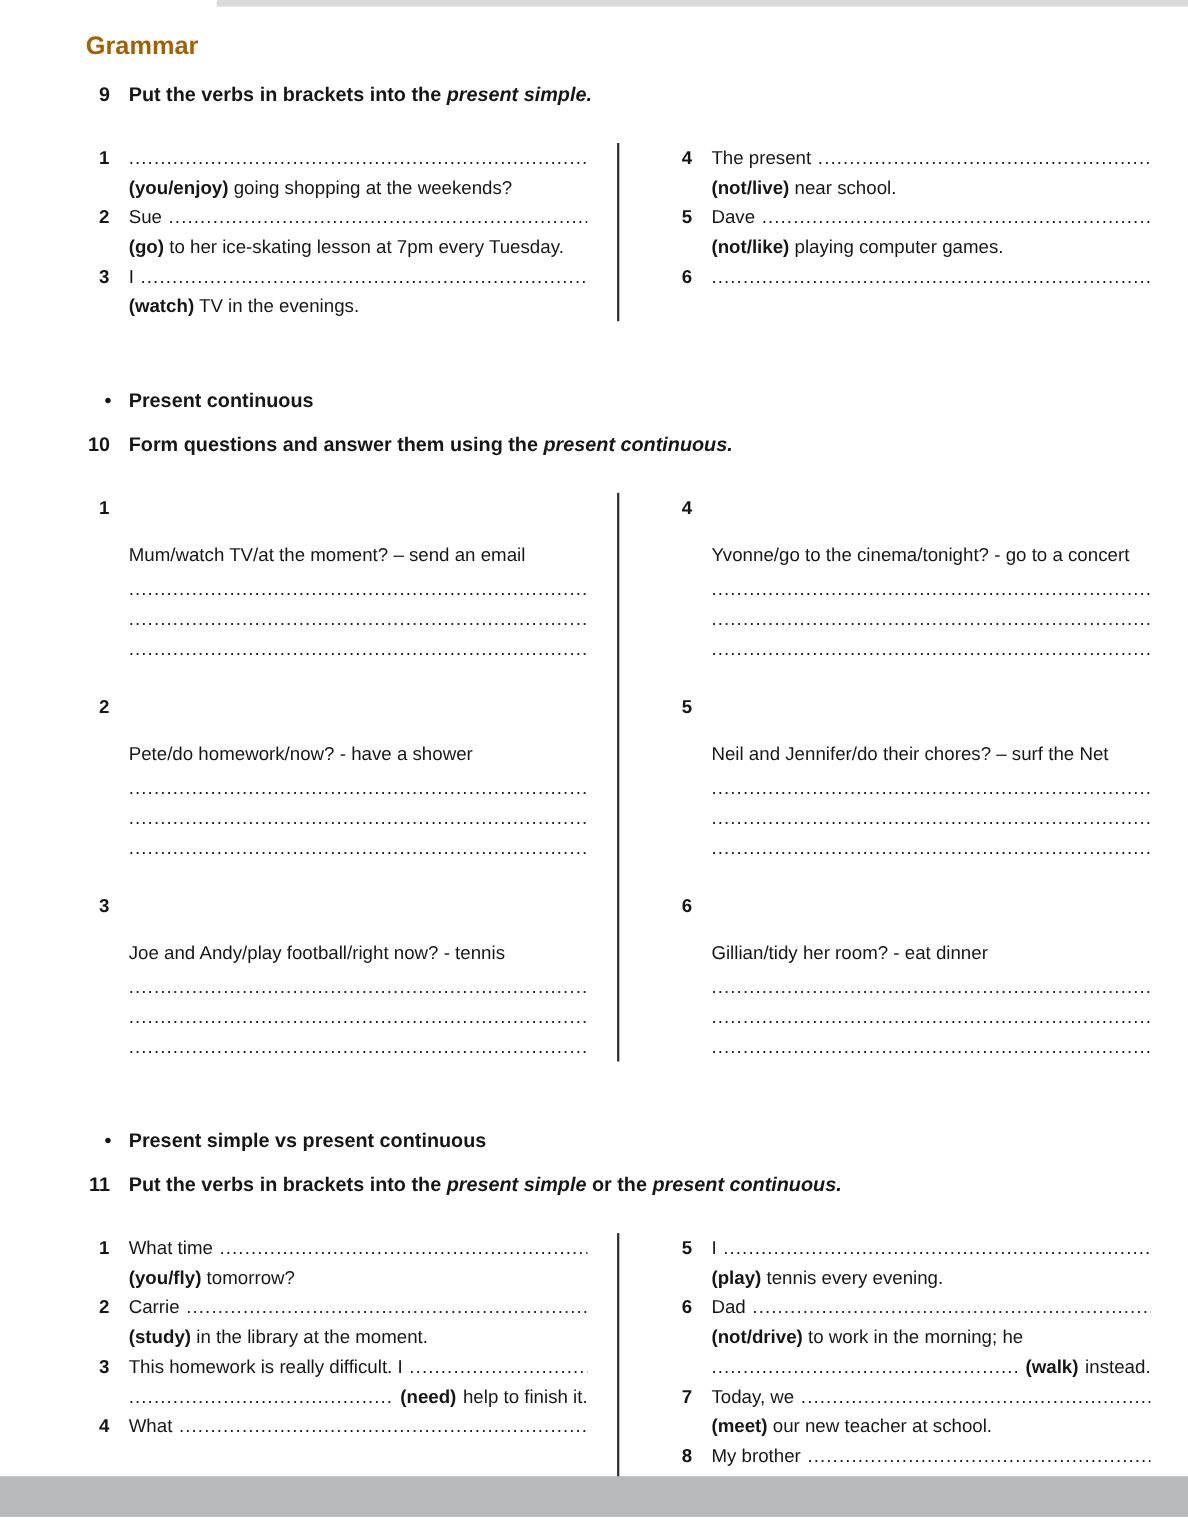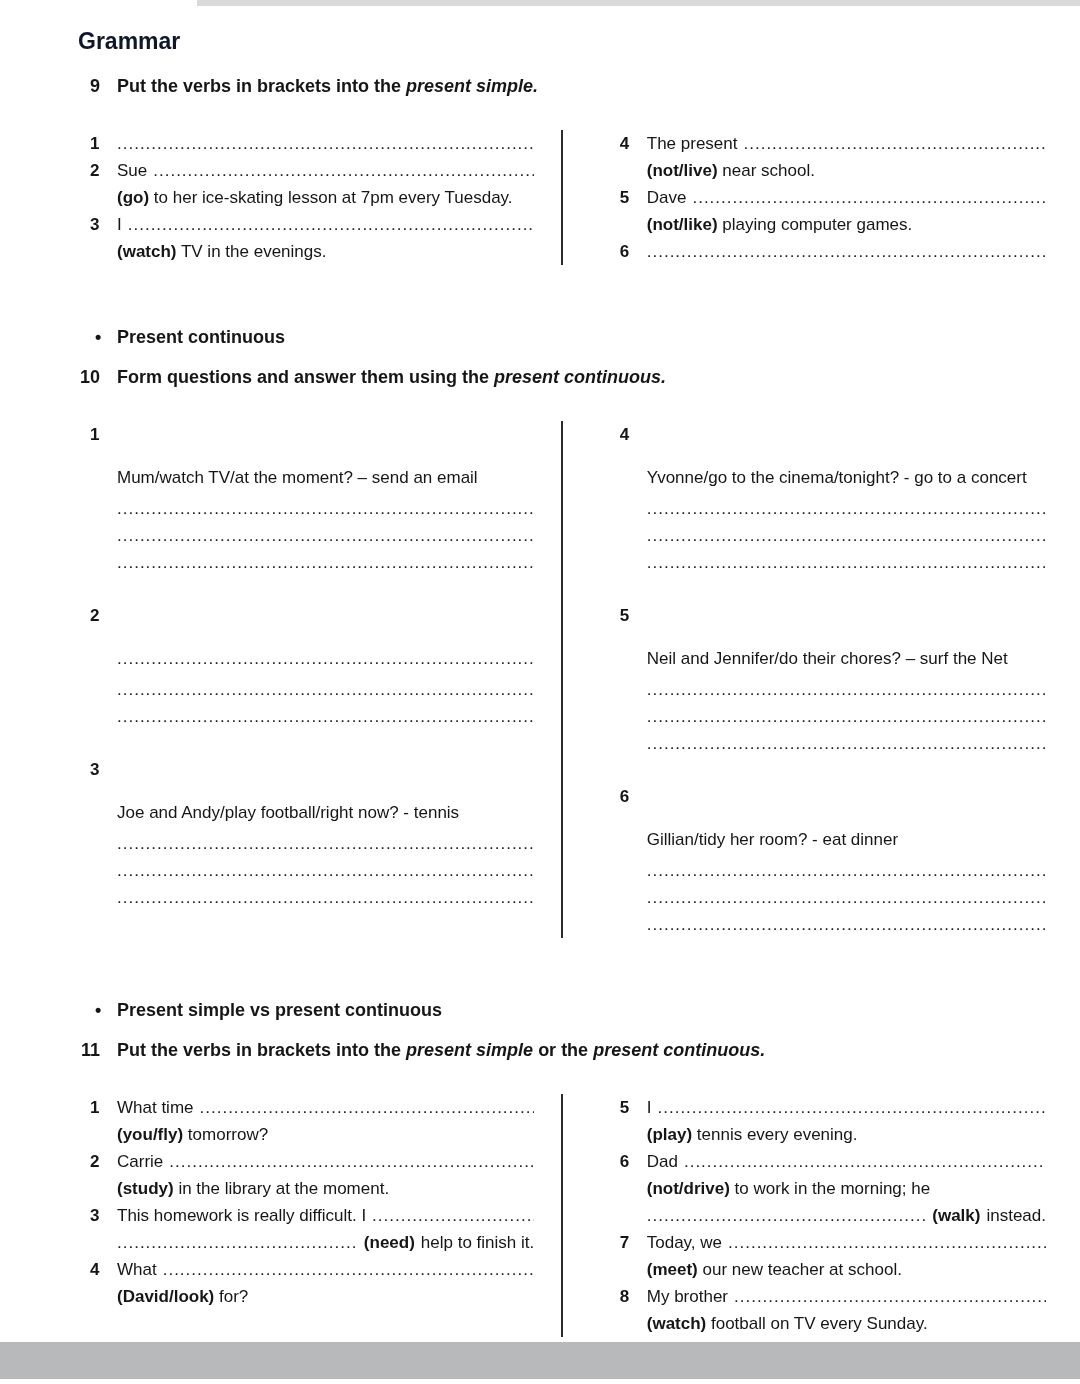--- a/index.html
+++ b/index.html
@@ -9,21 +9,21 @@
     font-family: "Liberation Sans", sans-serif;
     color: #161616;
     position: relative;
     overflow: hidden;
   }
   .top-strip { position: absolute; top: 0; left: 197px; right: 0; height: 6px; background: #dadada; }
   .footer-bar { position: absolute; left: 0; right: 0; bottom: 5px; height: 37px; background: #b7b9ba; }
 
   .content { padding: 28px 34px 0 78px; }
 
-  h1.page-title { font-size: 23px; font-weight: bold; color: #0f172a; margin-bottom: 21px; }
+  h1.page-title { font-size: 23px; font-weight: bold; color: #a16207; margin-bottom: 21px; }
 
   .bullet-row { font-size: 18px; font-weight: bold; padding-left: 17px; margin-bottom: 19px; }
   .bullet-dot { display: inline-block; width: 22px; }
 
   .instruction-row { display: flex; font-size: 18px; font-weight: bold; margin-bottom: 33px; }
   .ex-num { width: 39px; flex: none; text-align: right; padding-right: 17px; }
   .ex-instruction { flex: 1; }
 
   .exercise { margin-bottom: 62px; }
   .exercise:last-child { margin-bottom: 16px; }
@@ -70,20 +70,21 @@
       <span class="ex-instruction"><span>Put the verbs in brackets into the </span><span class="i">present simple.</span></span>
     </div>
     <div class="columns">
       <div class="col left">
           <div class="item">
             <span class="item-num">1</span>
             <div class="item-body">
               <div class="row flexrow">
                 <span class="dots">............................................................................................................................................................................................................................................................................................................</span>
               </div>
+              <div class="row"><span class="b">(you/enjoy)</span><span> going shopping at the weekends?</span></div>
             </div>
           </div>
           <div class="item">
             <span class="item-num">2</span>
             <div class="item-body">
               <div class="row flexrow">
                 <span>Sue</span>
                 <span class="dots">............................................................................................................................................................................................................................................................................................................</span>
               </div>
               <div class="row"><span class="b">(go)</span><span> to her ice-skating lesson at 7pm every Tuesday.</span></div>
@@ -155,20 +156,21 @@
                 <span class="dots">............................................................................................................................................................................................................................................................................................................</span>
               </div>
               <div class="row flexrow">
                 <span class="dots">............................................................................................................................................................................................................................................................................................................</span>
               </div>
             </div>
           </div>
           <div class="item">
             <span class="item-num">2</span>
             <div class="item-body">
+              <div class="row"><span>Pete/do homework/now? - have a shower</span></div>
               <div class="row flexrow">
                 <span class="dots">............................................................................................................................................................................................................................................................................................................</span>
               </div>
               <div class="row flexrow">
                 <span class="dots">............................................................................................................................................................................................................................................................................................................</span>
               </div>
               <div class="row flexrow">
                 <span class="dots">............................................................................................................................................................................................................................................................................................................</span>
               </div>
             </div>
@@ -284,21 +286,20 @@
               </div>
             </div>
           </div>
           <div class="item">
             <span class="item-num">4</span>
             <div class="item-body">
               <div class="row flexrow">
                 <span>What</span>
                 <span class="dots">............................................................................................................................................................................................................................................................................................................</span>
               </div>
-              <div class="row"><span class="b">(David/look)</span><span> for?</span></div>
             </div>
           </div>
         </div>
       <div class="col-divider"></div>
       <div class="col right">
           <div class="item">
             <span class="item-num">5</span>
             <div class="item-body">
               <div class="row flexrow">
                 <span>I</span>

